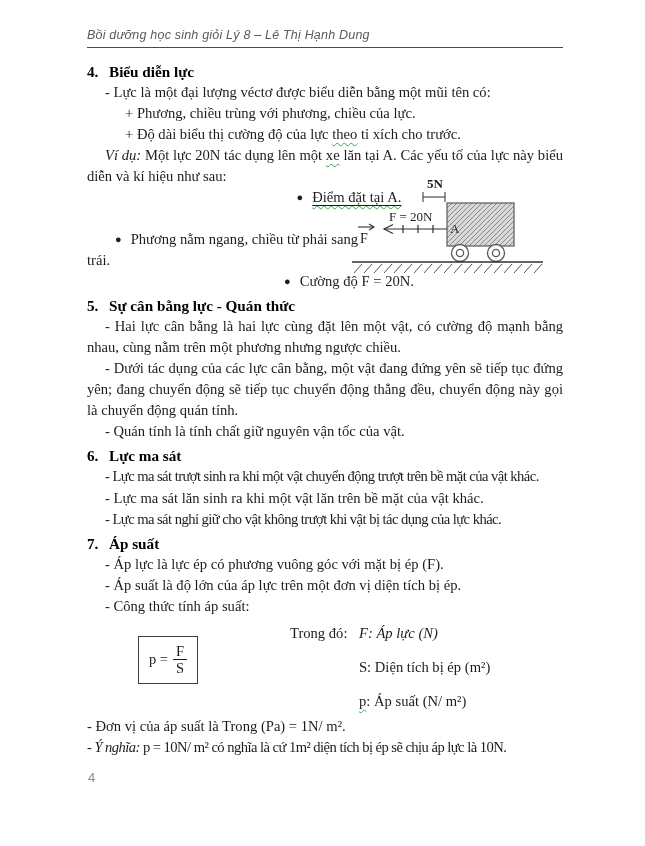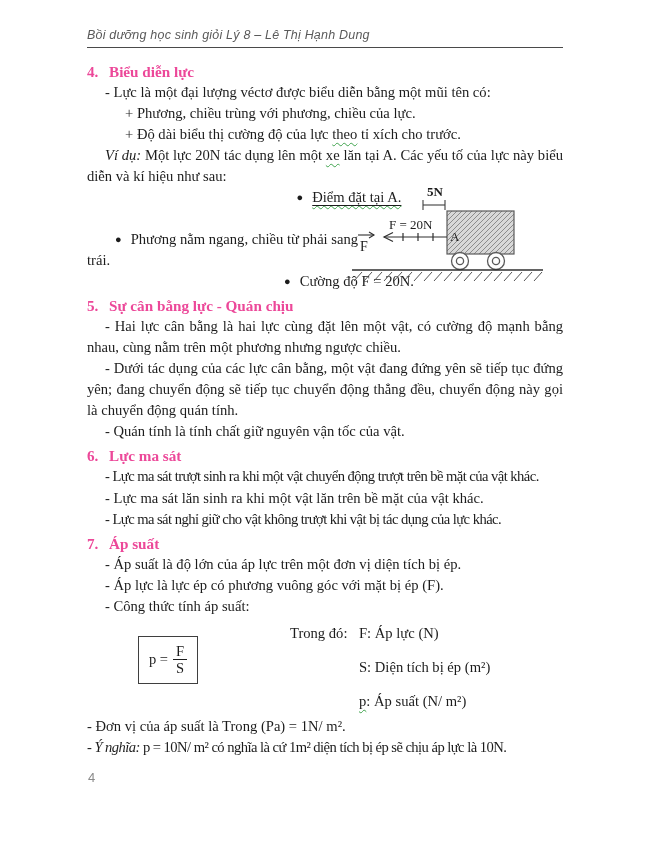--- a/index.html
+++ b/index.html
@@ -9,52 +9,52 @@
     background:#ffffff; overflow:hidden;
     font-family:"Liberation Serif", serif;
     font-size:14.6px; color:#1c1c1c;
   }
   .content { position:absolute; left:87px; top:28px; width:476px; }
   .doc-header {
     font-family:"Liberation Sans", sans-serif; font-style:italic;
     font-size:12.5px; color:#5a5a5a; padding-bottom:5px;
     border-bottom:1.4px solid #4a4a4a; letter-spacing:0.2px;
   }
-  .sec-h { font-weight:bold; color:#ec4899; line-height:21px; margin-top:3px; font-size:15.2px; }
+  .sec-h { font-weight:bold; color:#000000; line-height:21px; margin-top:3px; font-size:15.2px; }
   .sec-h.first { margin-top:13px; }
   .sec-num { display:inline-block; min-width:14px; }
   .sec-title { margin-left:8px; }
   p.body { line-height:21.1px; }
   .ind  { text-indent:18px; }
   .ind2 { text-indent:38px; }
   .nw   { white-space:nowrap; }
   .j    { text-align:justify; }
   .tight{ letter-spacing:-0.55px; }
   .i    { font-style:italic; }
   .wavy {
     text-decoration-line:underline; text-decoration-style:wavy;
     text-decoration-color:#3fa34d; text-decoration-thickness:1px;
     text-underline-offset:3px;
   }
   .u { text-decoration-line:underline; text-decoration-style:solid; text-decoration-color:#1c1c1c; }
   .bullet1 { text-indent:24px;text-align:center; }
   .bullet2 { width:272px; text-indent:14px;margin-top:20px; }
   .bullet-glyph { display:inline-block; margin-right:9px; font-size:11px; vertical-align:1px; }
-  .figure-wrap { position:absolute; left:348px; top:180px; width:200px; height:114px;text-align:right; }
+  .figure-wrap { position:absolute; left:348px; top:172px; width:200px; height:114px;text-align:right; }
   .defs-block { position:relative; height:96px; margin-top:3px; }
   .formula-box {
     position:absolute; left:51px; top:16px; width:60px; height:48px;
     border:1.3px solid #3f3f3f; display:flex; align-items:center; justify-content:center;
     font-size:14.5px;
   }
   .frac { display:inline-flex; flex-direction:column; align-items:center; margin-left:5px; line-height:1.15; }
   .frac .den { border-top:1.1px solid #1c1c1c; padding:0 3px; }
   .frac .num { padding:0 3px; }
   .where-label { position:absolute; left:203px; top:3px; line-height:21px; }
-  .def-f { position:absolute; left:272px; top:3px; line-height:21px; }
+  .def-f { position:absolute; left:272px; top:3px; line-height:21px;font-style:italic; }
   .def-s { position:absolute; left:272px; top:37px; line-height:21px; }
   .def-p { position:absolute; left:272px; top:71px; line-height:21px; }
   .page-number {
     position:absolute; left:88px; top:770px;
     font-family:"Liberation Sans", sans-serif; font-size:13px; color:#8a8a8a;
   }
   svg text { font-family:"Liberation Serif", serif; fill:#1c1c1c; }
 </style>
 </head>
 <body>
@@ -70,38 +70,38 @@
     <p class="body ind nw">- Lực là một đại lượng véctơ được biểu diễn bằng một mũi tên có:</p>
     <p class="body ind2 nw">+ Phương, chiều trùng với phương, chiều của lực.</p>
     <p class="body ind2 nw"><span>+ Độ dài biểu thị cường độ của lực </span><span class="wavy">theo</span><span> tỉ xích cho trước.</span></p>
     <p class="body ind j"><span class="i">Ví dụ:</span><span> Một lực 20N tác dụng lên một </span><span class="wavy">xe</span><span> lăn tại A. Các yếu tố của lực này biểu diễn và kí hiệu như sau:</span></p>
 
     <p class="body bullet1 nw"><span class="bullet-glyph">●</span><span class="wavy"><span class="u">Điểm đặt tại A.</span></span></p>
     <p class="body bullet2"><span class="bullet-glyph">●</span><span>Phương nằm ngang, chiều từ phải sang trái.</span></p>
     <p class="body bullet1 nw"><span class="bullet-glyph">●</span><span>Cường độ F = 20N.</span></p>
 
     <div class="sec-h">
-      <span class="sec-num">5.</span><span class="sec-title">Sự cân bằng lực - Quán chịu</span>
+      <span class="sec-num">5.</span><span class="sec-title">Sự cân bằng lực - Quán thức</span>
     </div>
     <p class="body ind j">- Hai lực cân bằng là hai lực cùng đặt lên một vật, có cường độ mạnh bằng nhau, cùng nằm trên một phương nhưng ngược chiều.</p>
     <p class="body ind j">- Dưới tác dụng của các lực cân bằng, một vật đang đứng yên sẽ tiếp tục đứng yên; đang chuyển động sẽ tiếp tục chuyển động thẳng đều, chuyển động này gọi là chuyển động quán tính.</p>
     <p class="body ind nw">- Quán tính là tính chất giữ nguyên vận tốc của vật.</p>
 
     <div class="sec-h">
       <span class="sec-num">6.</span><span class="sec-title">Lực ma sát</span>
     </div>
     <p class="body ind nw tight">- Lực ma sát trượt sinh ra khi một vật chuyển động trượt trên bề mặt của vật khác.</p>
     <p class="body ind nw">- Lực ma sát lăn sinh ra khi một vật lăn trên bề mặt của vật khác.</p>
     <p class="body ind nw tight">- Lực ma sát nghỉ giữ cho vật không trượt khi vật bị tác dụng của lực khác.</p>
 
     <div class="sec-h">
       <span class="sec-num">7.</span><span class="sec-title">Áp suất</span>
     </div>
+    <p class="body ind nw">- Áp lực là lực ép có phương vuông góc với mặt bị ép (F).</p>
     <p class="body ind nw">- Áp suất là độ lớn của áp lực trên một đơn vị diện tích bị ép.</p>
-    <p class="body ind nw">- Áp lực là lực ép có phương vuông góc với mặt bị ép (F).</p>
     <p class="body ind nw">- Công thức tính áp suất:</p>
 
     <div class="defs-block">
       <div class="formula-box">
         <span>p =</span>
         <span class="frac">
           <span class="num">F</span>
           <span class="den">S</span>
         </span>
       </div>

